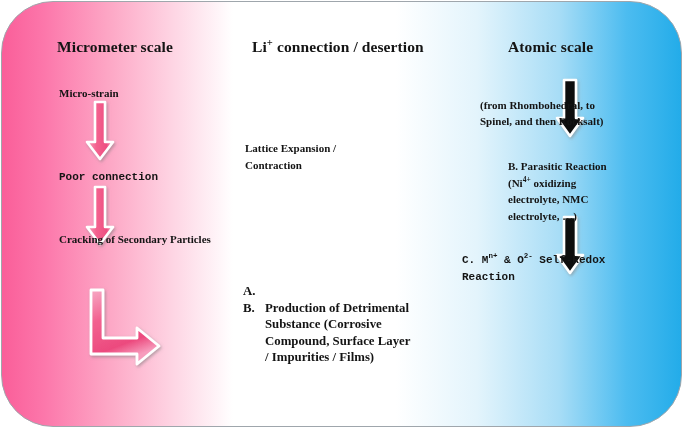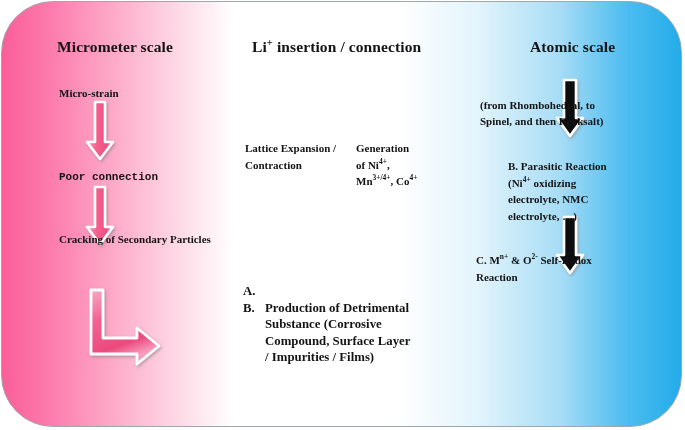--- a/index.html
+++ b/index.html
@@ -104,24 +104,24 @@
     display: flex;
     align-items: flex-start;
   }
   #mid-list .marker {
     width: 22px;
     flex: 0 0 22px;
   }
   #mid-list .li-body { flex: 1 1 auto; }
 
   
-  #right-heading     { left: 74px;  top: 36px; }
+  #right-heading     { left: 52px;  top: 36px; }
   #right-a           { left: 24px;  top: 78px; width: 200px; }
   #right-b           { left: 24px;  top: 156px; width: 150px; margin-left: 28px; }
-  #right-c           { left: 20px;  top: 250px; width: 185px; }
+  #right-c           { left: 6px;  top: 250px; width: 185px; font-family: Liberation Mono, monospace; }
 
   
   .arrow-svg {
     position: absolute;
     overflow: visible;
   }
   #pink-arrow-1  { left: 83px;  top: 100px; }
   #pink-arrow-2  { left: 83px;  top: 185px; }
   #pink-bent     { left: 85px;  top: 288px; }
 
@@ -171,38 +171,33 @@
             <stop offset="80%" stop-color="#ec4a7e"></stop>
             <stop offset="100%" stop-color="#f79cbd"></stop>
           </linearGradient>
         </defs>
         <polygon points="4,0 16,0 16,48 50,48 50,38 72,56 50,74 50,64 4,64" fill="url(#pgrad2)" stroke="#ffffff" stroke-width="2.8" stroke-linejoin="round" filter="url(#softshadow)"></polygon>
       </svg>
     </div>
 
     <div class="col col-mid">
 
-      <div class="heading" id="mid-heading"><span>Li</span><sup class="sup">+</sup><span> insertion / connection</span></div>
+      <div class="heading" id="mid-heading"><span>Li</span><sup class="sup">+</sup><span> connection / desertion</span></div>
 
       <svg class="arrow-svg" id="black-arrow-1" width="30" height="57" viewBox="0 0 30 57">
         <defs>
           <filter id="blkshadow" x="-50%" y="-50%" width="220%" height="220%">
             <feDropShadow dx="1.2" dy="1.6" stdDeviation="1.5" flood-color="#888" flood-opacity="0.6"></feDropShadow>
           </filter>
         </defs>
         <polygon points="9,0 21,0 21,38 28,38 15,56 2,38 9,38" fill="#111111" stroke="#ffffff" stroke-width="2.6" stroke-linejoin="round" filter="url(#blkshadow)"></polygon>
       </svg>
 
       <div class="body-text" id="lattice-text">Lattice Expansion / Contraction</div>
 
-      <div class="body-text" id="generation-text">
-        <span>Generation</span><br>
-        <span>of Ni</span><sup class="sup">4+</sup><span>,</span><br>
-        <span>Mn</span><sup class="sup">3+/4+</sup><span>, Co</span><sup class="sup">4+</sup>
-      </div>
 
       <svg class="arrow-svg" id="black-arrow-2" width="30" height="57" viewBox="0 0 30 57">
         <polygon points="9,0 21,0 21,38 28,38 15,56 2,38 9,38" fill="#111111" stroke="#ffffff" stroke-width="2.6" stroke-linejoin="round" filter="url(#blkshadow)"></polygon>
       </svg>
 
       <div id="mid-list">
         <div class="li">
           <span class="marker">A.</span>
         </div>
         <div class="li">

